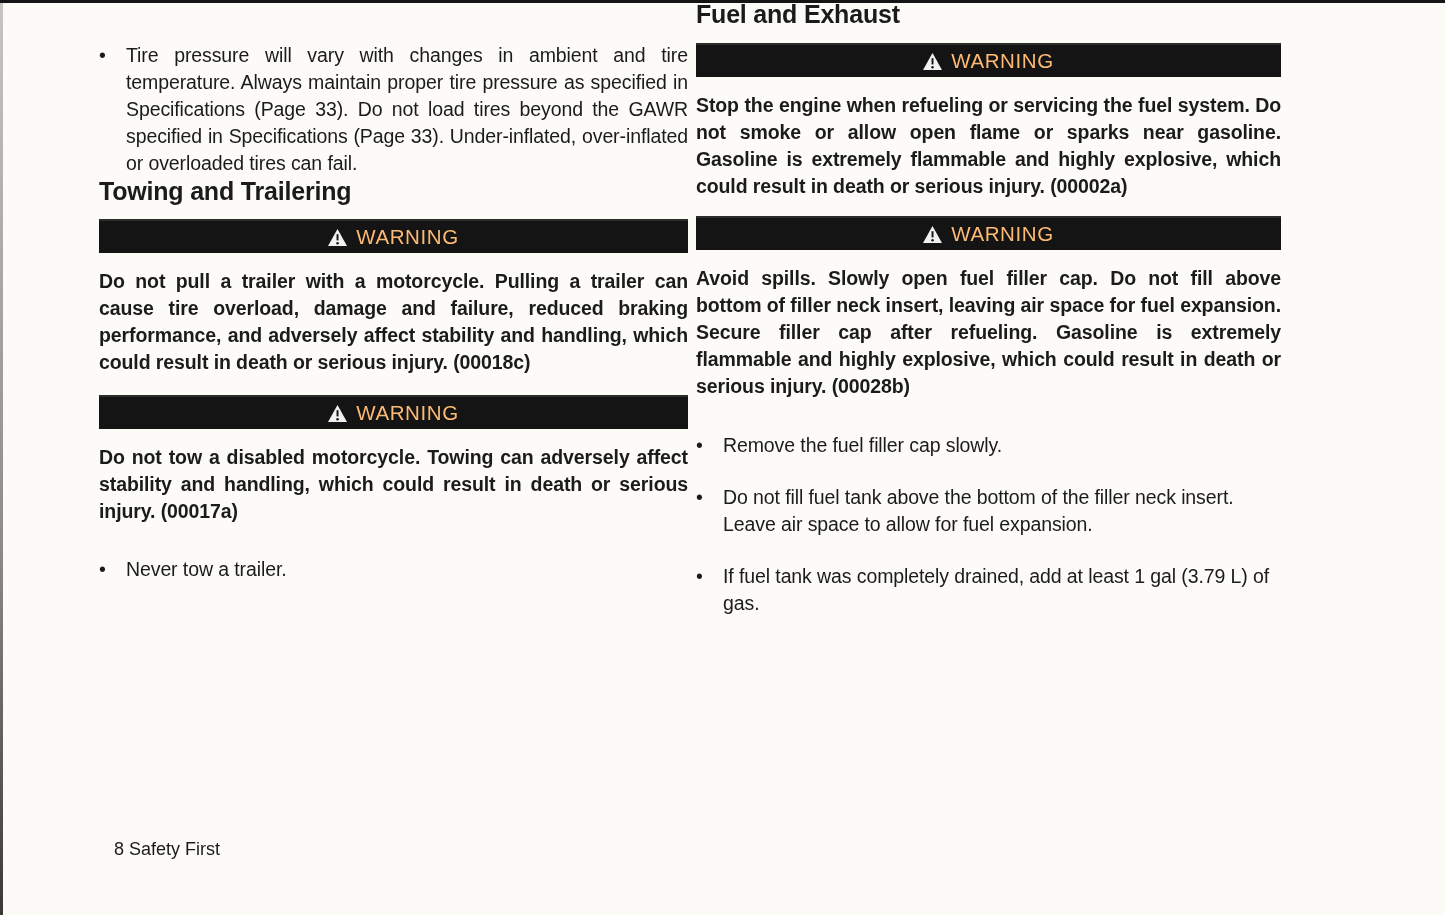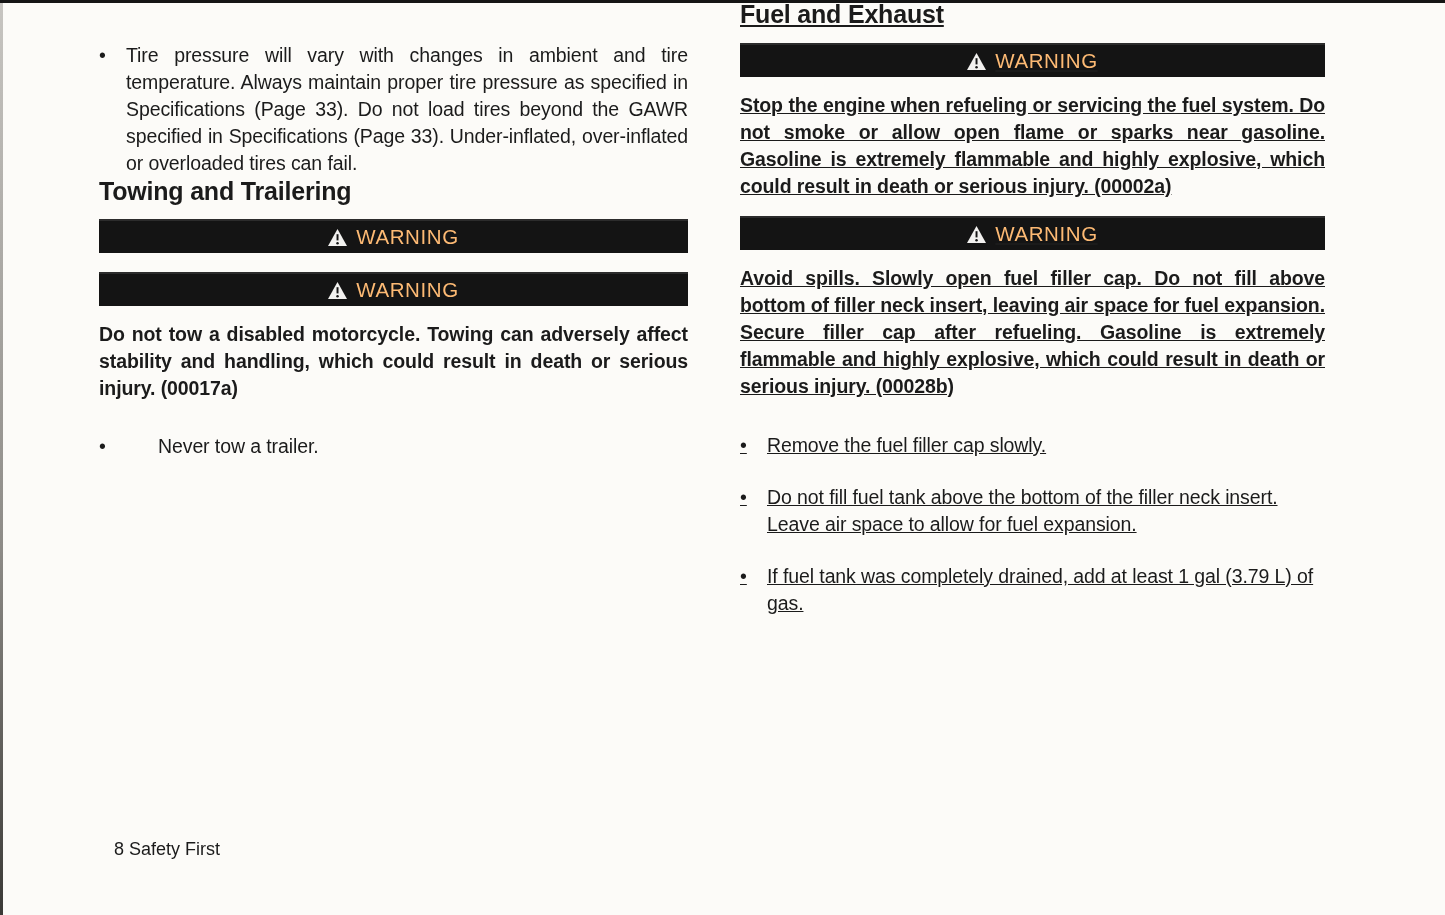--- a/index.html
+++ b/index.html
@@ -16,21 +16,21 @@
     width: 1445px; height: 3px;
     background: #151515;
   }
   .scan-edge-left {
     position: absolute; left: 0; top: 3px;
     width: 3px; height: 912px;
     background: linear-gradient(#c7c5c1, #8d8b87 60%, #3a3936);
   }
   .col { position: absolute; top: 0; }
   .col-left  { left: 99px; width: 589px; }
-  .col-right { left: 740px; width: 585px; text-decoration: underline; }
+  .col-right { left: 696px; width: 585px; }
 
   .bullet-row { display: flex; align-items: flex-start; }
   .bullet-row .dot {
     flex: 0 0 27px;
     font-size: 19.5px; line-height: 27px;
   }
   .bullet-row .dot::before { content: "\2022"; }
   .bullet-row .btext {
     flex: 1 1 auto;
     margin: 0;
@@ -64,21 +64,21 @@
   .mt14 { margin-top: 14px; }
   .mt16 { margin-top: 16px; }
 
   .warn-text {
     font-weight: bold;
     font-size: 19.5px; line-height: 27px;
     letter-spacing: -0.1px;
     margin: 15px 0 0 0;
   }
 
-  .single-bullet { margin-top: 31px; gap: 32px; }
+  .single-bullet { margin-top: 31px; }
 
   .fuel-bullets { margin-top: 32px; }
   .fuel-bullets .bullet-row + .bullet-row { margin-top: 25px; }
 
   .page-footer {
     position: absolute;
     left: 114px; top: 836px;
     font-size: 18px; line-height: 27px;
   }
   .warn-icon { display: inline-block; }
@@ -99,20 +99,21 @@
   <h2 class="section-heading heading-towing">Towing and Trailering</h2>
 
   <div class="warning-banner mt13">
     <svg class="warn-icon" width="19" height="17" viewBox="0 0 19 17" aria-hidden="true">
       <path d="M9.5 0 L19 17 L0 17 Z" fill="#f2f1ef"></path>
       <rect x="8.55" y="5.2" width="1.95" height="6.2" fill="#141414"></rect>
       <circle cx="9.52" cy="14.2" r="1.25" fill="#141414"></circle>
     </svg>
     <span>WARNING</span>
   </div>
+  <p class="warn-text justify">Do not pull a trailer with a motorcycle. Pulling a trailer can cause tire overload, damage and failure, reduced braking performance, and adversely affect stability and handling, which could result in death or serious injury. (00018c)</p>
 
   <div class="warning-banner" style="margin-top:19px;">
     <svg class="warn-icon" width="19" height="17" viewBox="0 0 19 17" aria-hidden="true">
       <path d="M9.5 0 L19 17 L0 17 Z" fill="#f2f1ef"></path>
       <rect x="8.55" y="5.2" width="1.95" height="6.2" fill="#141414"></rect>
       <circle cx="9.52" cy="14.2" r="1.25" fill="#141414"></circle>
     </svg>
     <span>WARNING</span>
   </div>
   <p class="warn-text justify">Do not tow a disabled motorcycle. Towing can adversely affect stability and handling, which could result in death or serious injury. (00017a)</p>

